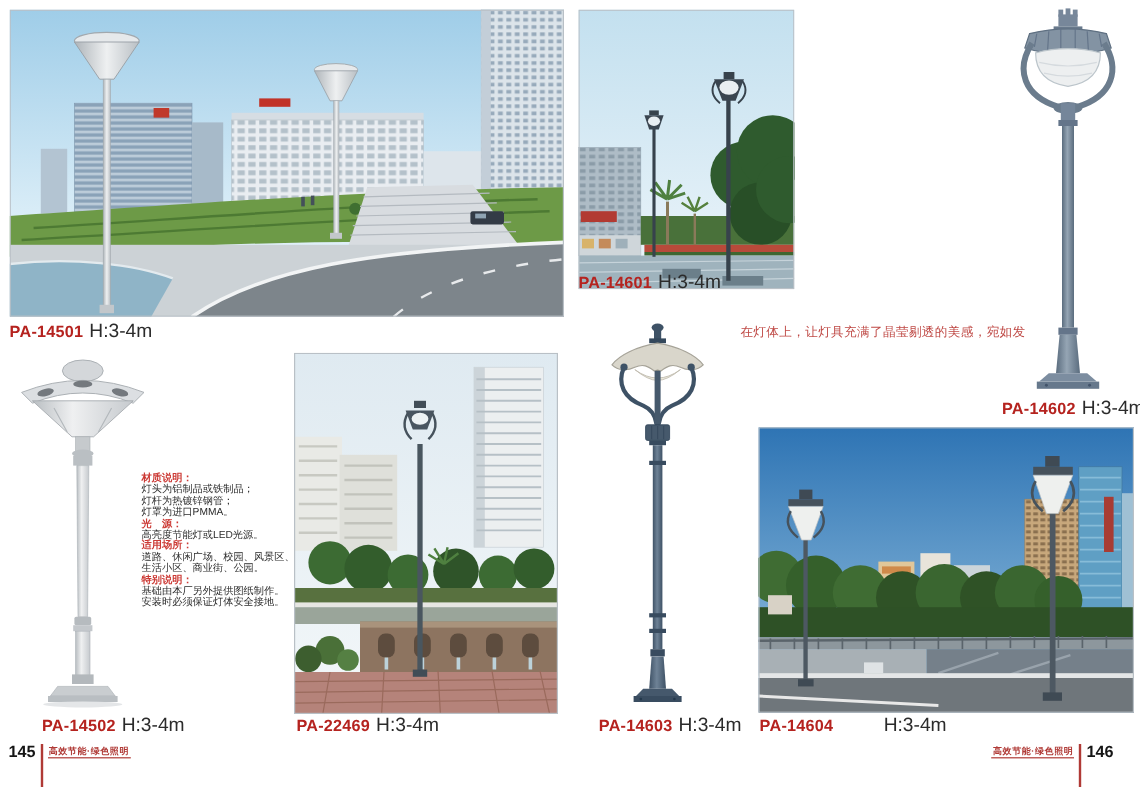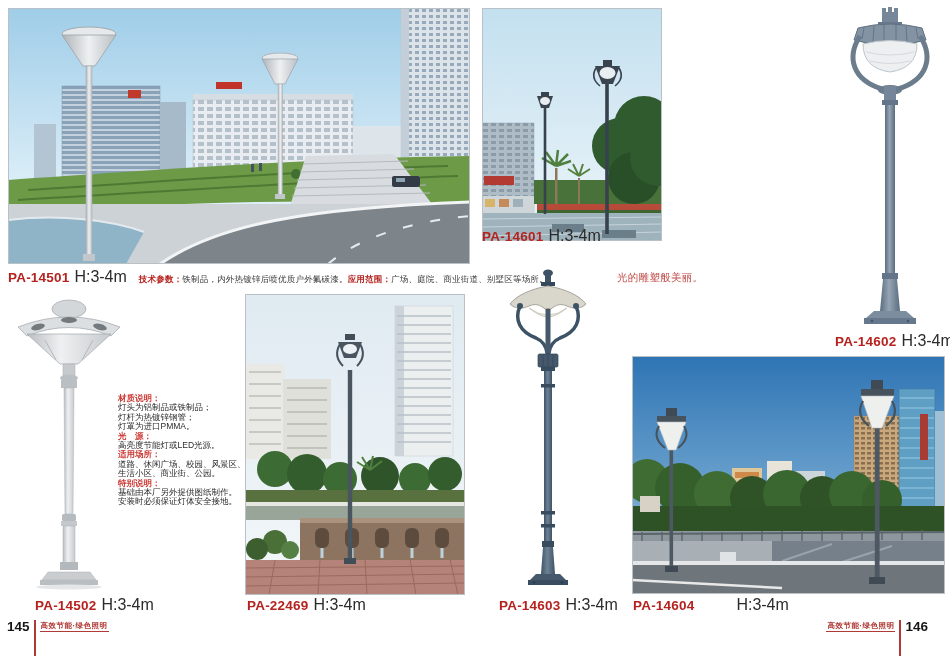--- a/index.html
+++ b/index.html
@@ -94,21 +94,20 @@
       <polygon points="254,51 290,51 277,76 267,76" fill="url(#silv1)" stroke="#9aa1a7" stroke-width="0.7"></polygon>
       <rect x="270" y="76" width="4.5" height="112" fill="url(#silv1)" stroke="#a2a9ae" stroke-width="0.4"></rect>
       <rect x="267" y="186" width="10" height="5" fill="#c2c7cb"></rect>
       <rect x="0.5" y="0.5" width="461" height="255" fill="none" stroke="#b9c0c6"></rect>
     </svg>
   </div>
 
   <div class="caption" style="left:8px;top:268px;">
     <span class="code">PA-14501</span>
     <span class="height">H:3-4m</span>
-    <span class="spec"><span class="red">技术参数：</span><span>铁制品，内外热镀锌后喷优质户外氟碳漆。</span><span class="red">应用范围：</span><span>广场、庭院、商业街道、别墅区等场所。</span></span>
   </div>
 
   <div class="photo" style="left:482px;top:8px;">
     <svg width="180" height="233" viewBox="0 0 180 233">
       <defs>
         <linearGradient id="sky2" x1="0" y1="0" x2="0" y2="1">
           <stop offset="0" stop-color="#c3e0ef"></stop>
             <stop offset="1" stop-color="#edf5fa"></stop>
         </linearGradient>
         <pattern id="winB2" width="8" height="6" patternUnits="userSpaceOnUse">
@@ -188,21 +187,21 @@
       <circle cx="42" cy="315" r="1.2" fill="#42536a"></circle>
         <circle cx="78" cy="315" r="1.2" fill="#42536a"></circle>
     </svg>
   </div>
   <div class="caption" style="left:835px;top:332px;">
     <span class="code">PA-14602</span>
     <span class="height">H:3-4m</span>
   </div>
 
   <div class="poetic-note">
-    <div>光的雕塑般美丽。</div>
+    <div>在灯体上，让灯具充满了晶莹剔透的美感，宛如发</div>
   </div>
 
   <div class="lamp" style="left:12px;top:296px;">
     <svg width="115" height="296" viewBox="0 0 115 296">
       <defs>
         <linearGradient id="poleSil" x1="0" y1="0" x2="1" y2="0">
           <stop offset="0" stop-color="#b9bec2"></stop>
             <stop offset="0.4" stop-color="#eff0f1"></stop>
             <stop offset="1" stop-color="#c6cace"></stop>
         </linearGradient>

